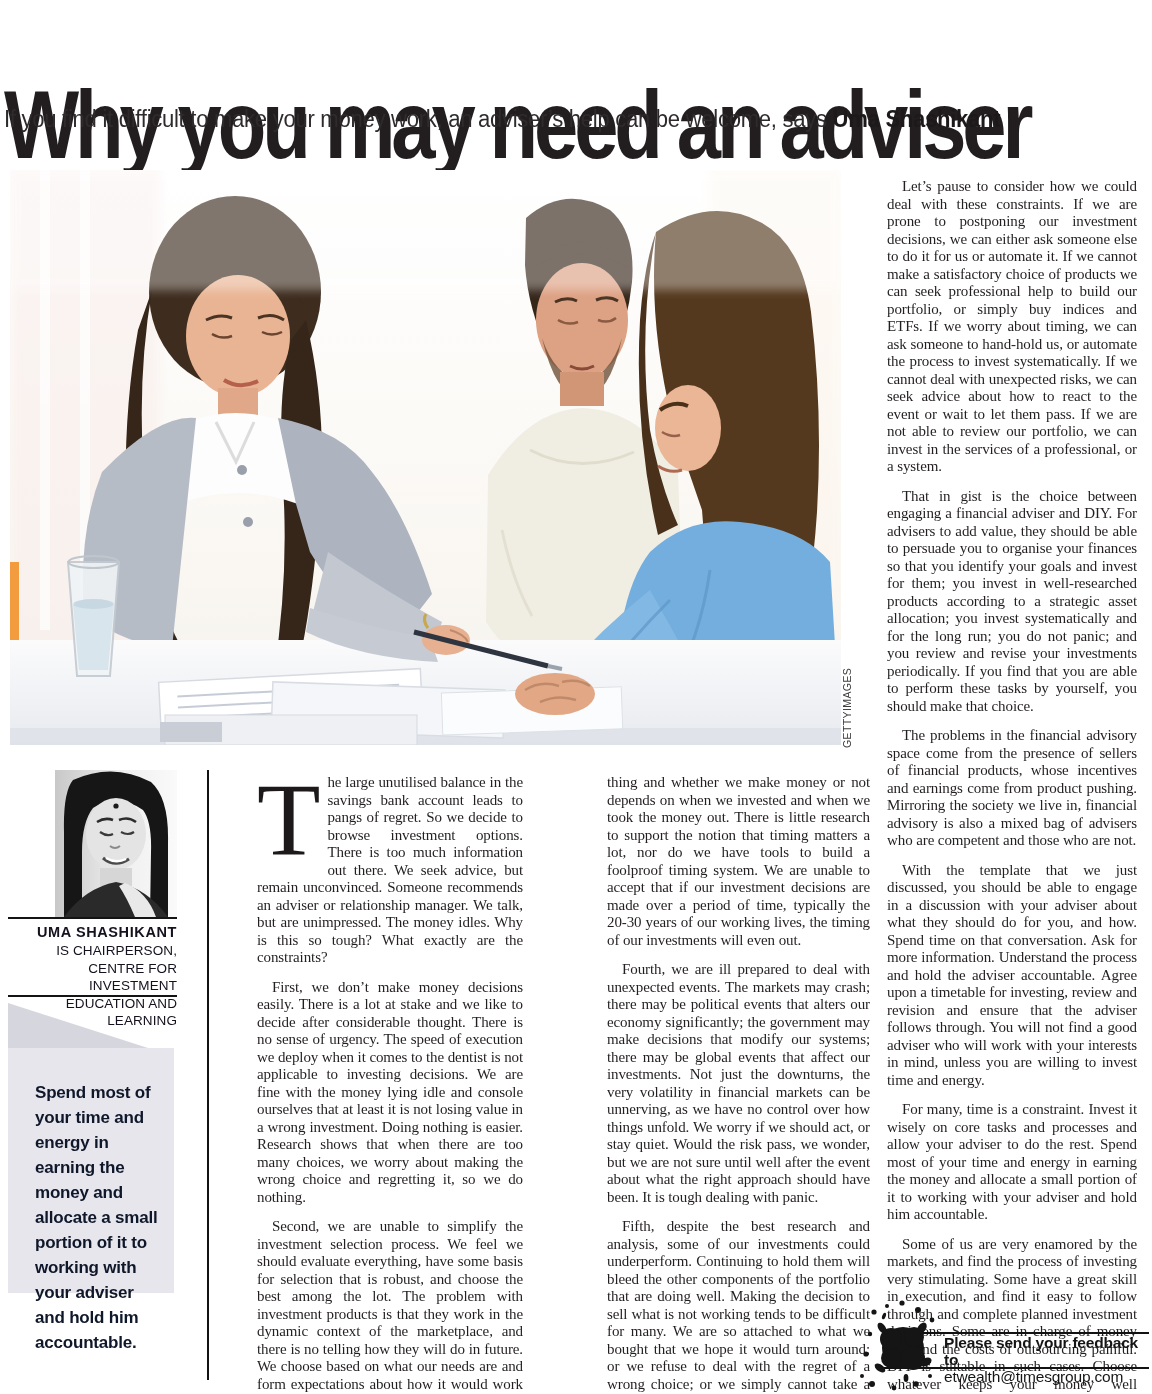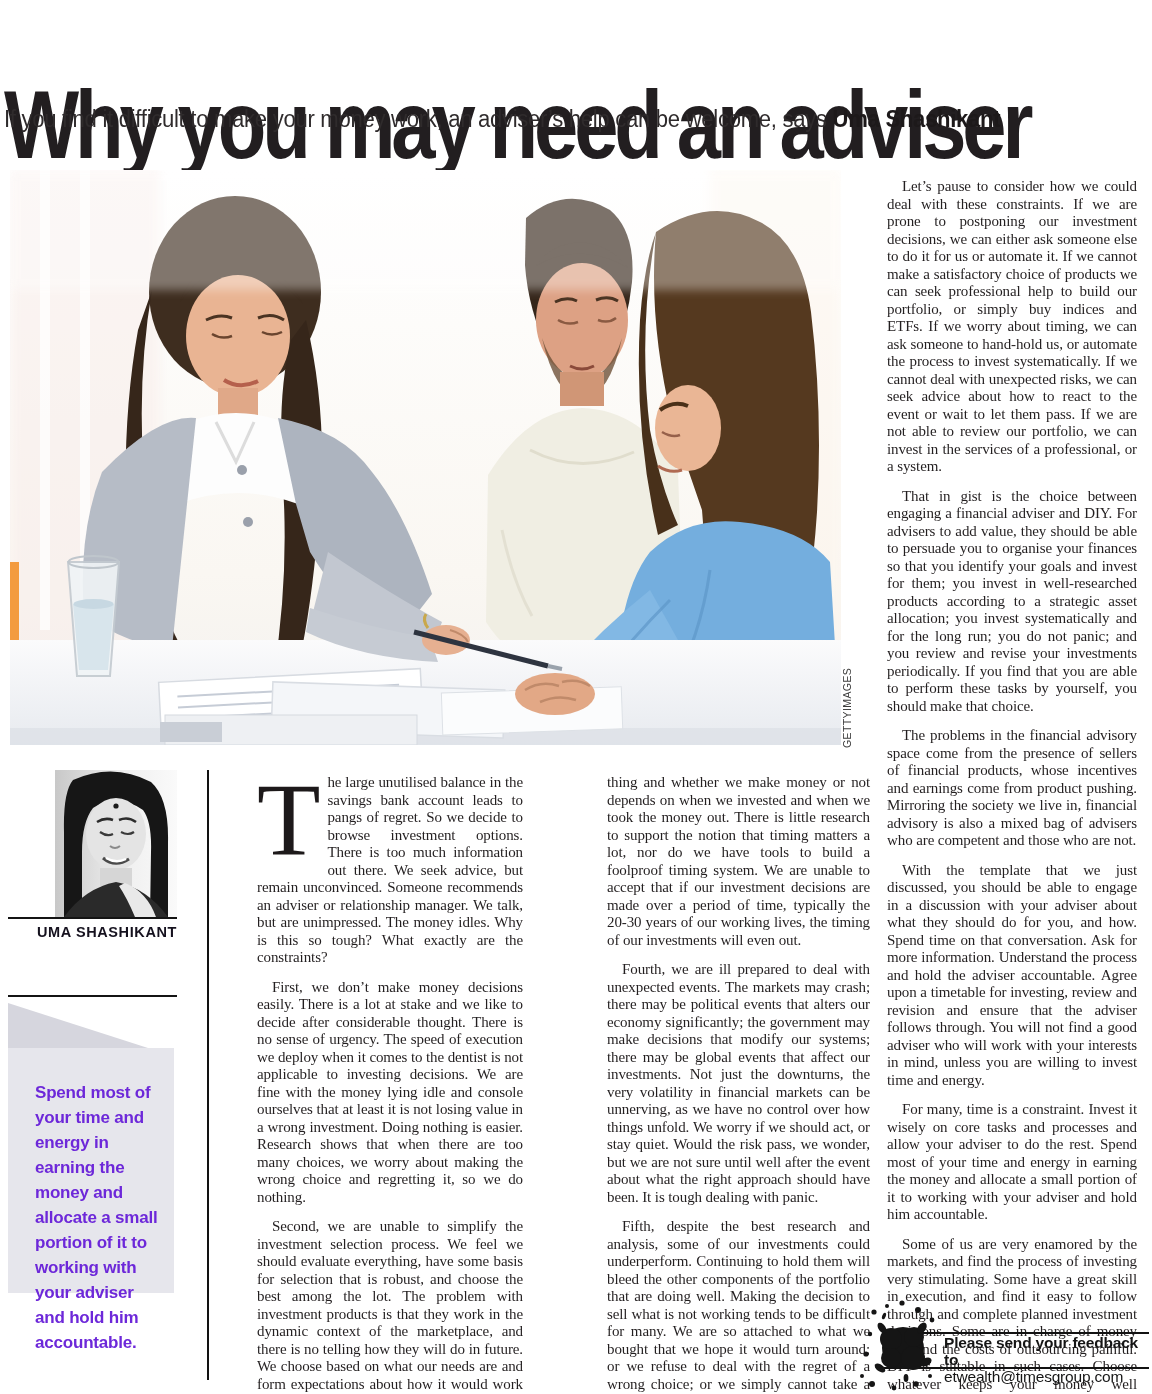--- a/index.html
+++ b/index.html
@@ -39,21 +39,21 @@
   .author-title { font-size:13.5px; line-height:17.5px; letter-spacing:0.1px; }
   .quote-fold {
     position:absolute; left:8px; top:1003px; width:140px; height:45px;
     background:#d6d6de; clip-path:polygon(0 0, 100% 100%, 0 100%);
   }
   .quote-box {
     position:absolute; left:8px; top:1048px; width:166px; height:245px; background:#e6e6ec;
   }
   .quote-text {
     margin:32px 8px 0 27px; font-family:"Liberation Sans", sans-serif; font-weight:bold;
-    font-size:17px; line-height:25px; color:#6d28d9; letter-spacing:-0.2px;
+    font-size:17px; line-height:25px; color:#0f172a; letter-spacing:-0.2px;
   }
   .vdivider { position:absolute; left:207px; top:770px; width:2px; height:610px; background:#121212; }
   .col { position:absolute; text-align:justify; font-size:15px; line-height:17.5px; letter-spacing:-0.1px; }
   .col p { margin:12px; text-indent:15px; }
   .col p.noindent { text-indent:0; }
   .col1 { left:245px; top:762px; width:290px; }
   .col2 { left:595px; top:762px; width:287px; }
   .col3 { left:875px; top:166px; width:274px; }
   .dropcap {
     float:left; font-size:104px; line-height:84px; padding:4px 7px 0 0; color:#1d191a;
@@ -213,20 +213,21 @@
     <path d="M51,88 q10,6 20,1" stroke="#ffffff" stroke-width="2.4" fill="none"></path>
     <rect x="45" y="98" width="32" height="18" fill="#d6d6d6"></rect>
     <path d="M9,147 Q30,118 61,112 Q92,118 113,147 Z" fill="#2a2a2a"></path>
     <path d="M70,113 Q92,122 101,147 L80,147 Q72,128 64,116 Z" fill="#e9e9e9"></path>
   </svg>
 </div>
 
 <div class="rule rule-a"></div>
 <div class="author-caption">
   <div class="author-name">UMA SHASHIKANT</div>
+  <div class="author-title">IS CHAIRPERSON, CENTRE FOR INVESTMENT EDUCATION AND LEARNING</div>
 </div>
 <div class="rule rule-b"></div>
 
 <div class="quote-fold"></div>
 <div class="quote-box">
   <p class="quote-text">Spend most of your time and energy in earning the money and allocate a small portion of it to working  with your adviser and hold him accountable.</p>
 </div>
 
 <div class="vdivider"></div>
 

